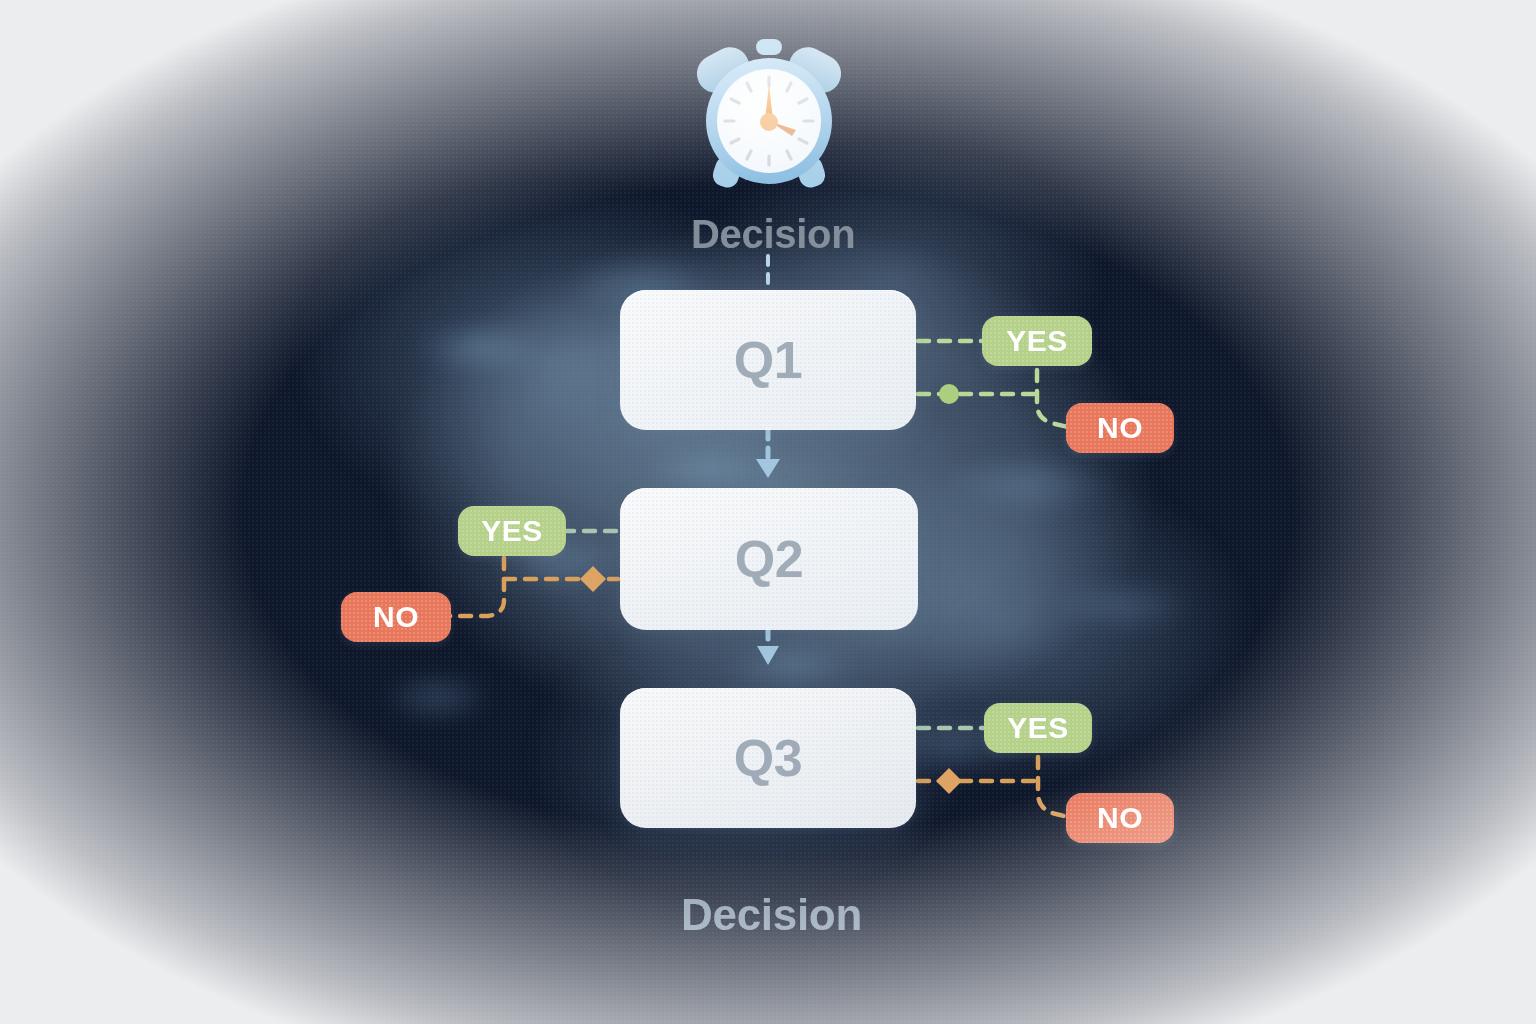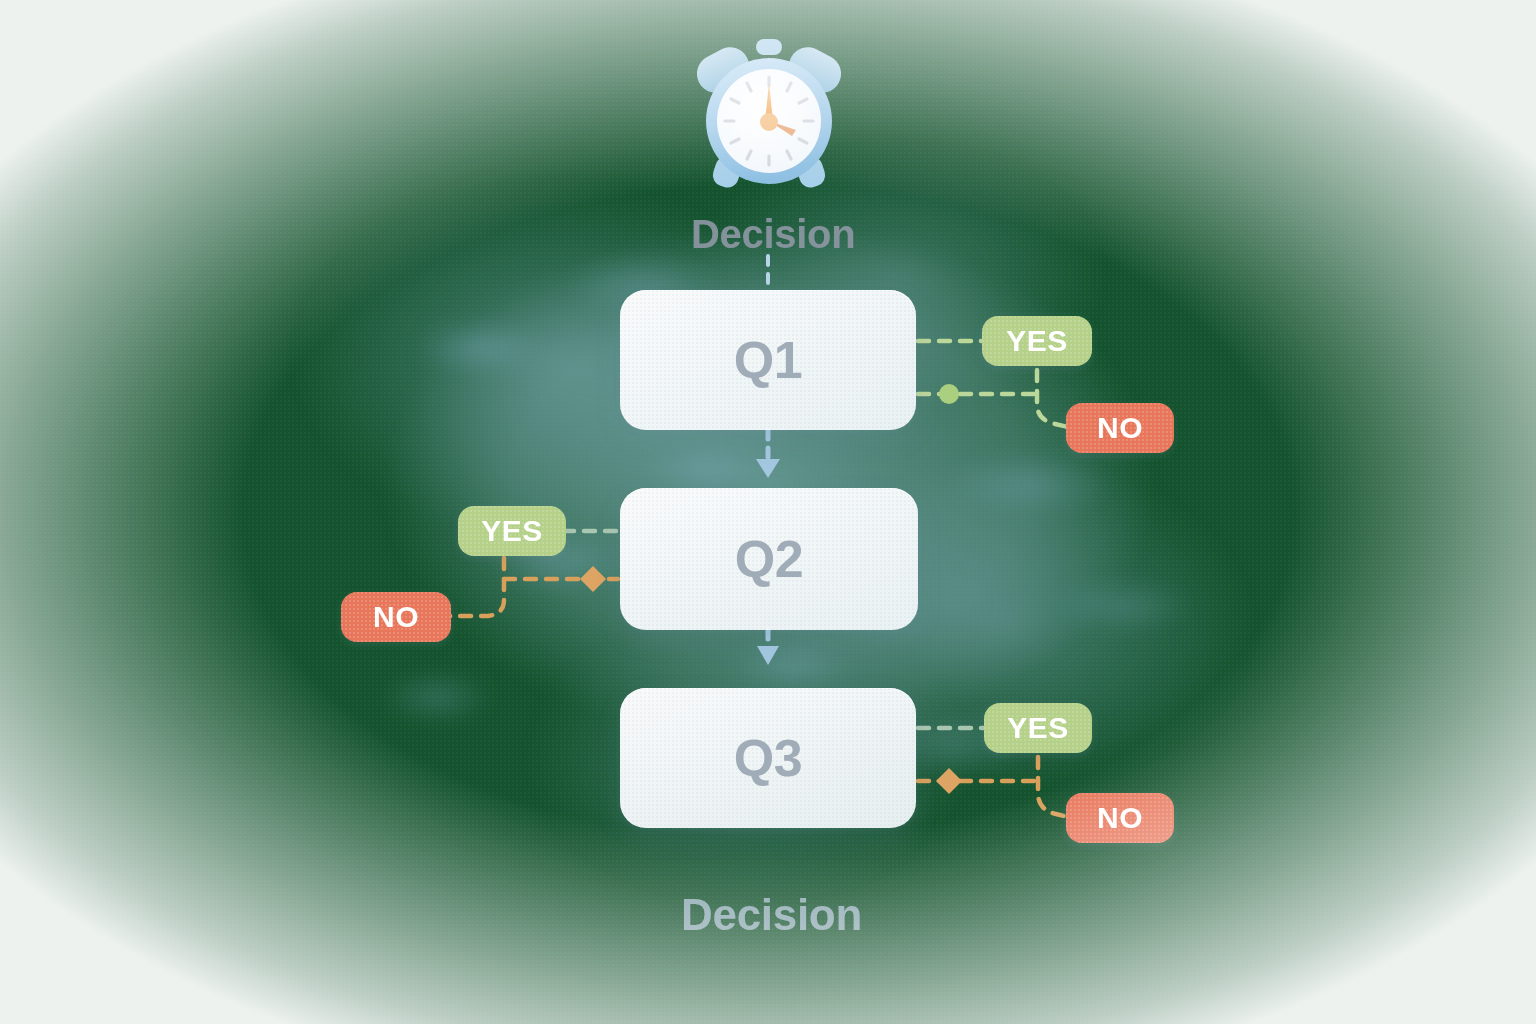--- a/index.html
+++ b/index.html
@@ -8,21 +8,21 @@
     width: 1536px;
     height: 1024px;
     overflow: hidden;
     font-family: "Liberation Sans", sans-serif;
   }
 
   #canvas {
     position: relative;
     width: 1536px;
     height: 1024px;
-    background: #14532d;
+    background: #0f172a;
     overflow: hidden;
   }
 
   
   .wash {
     position: absolute;
     pointer-events: none;
   }
   .wash-main {
     left: 230px;

